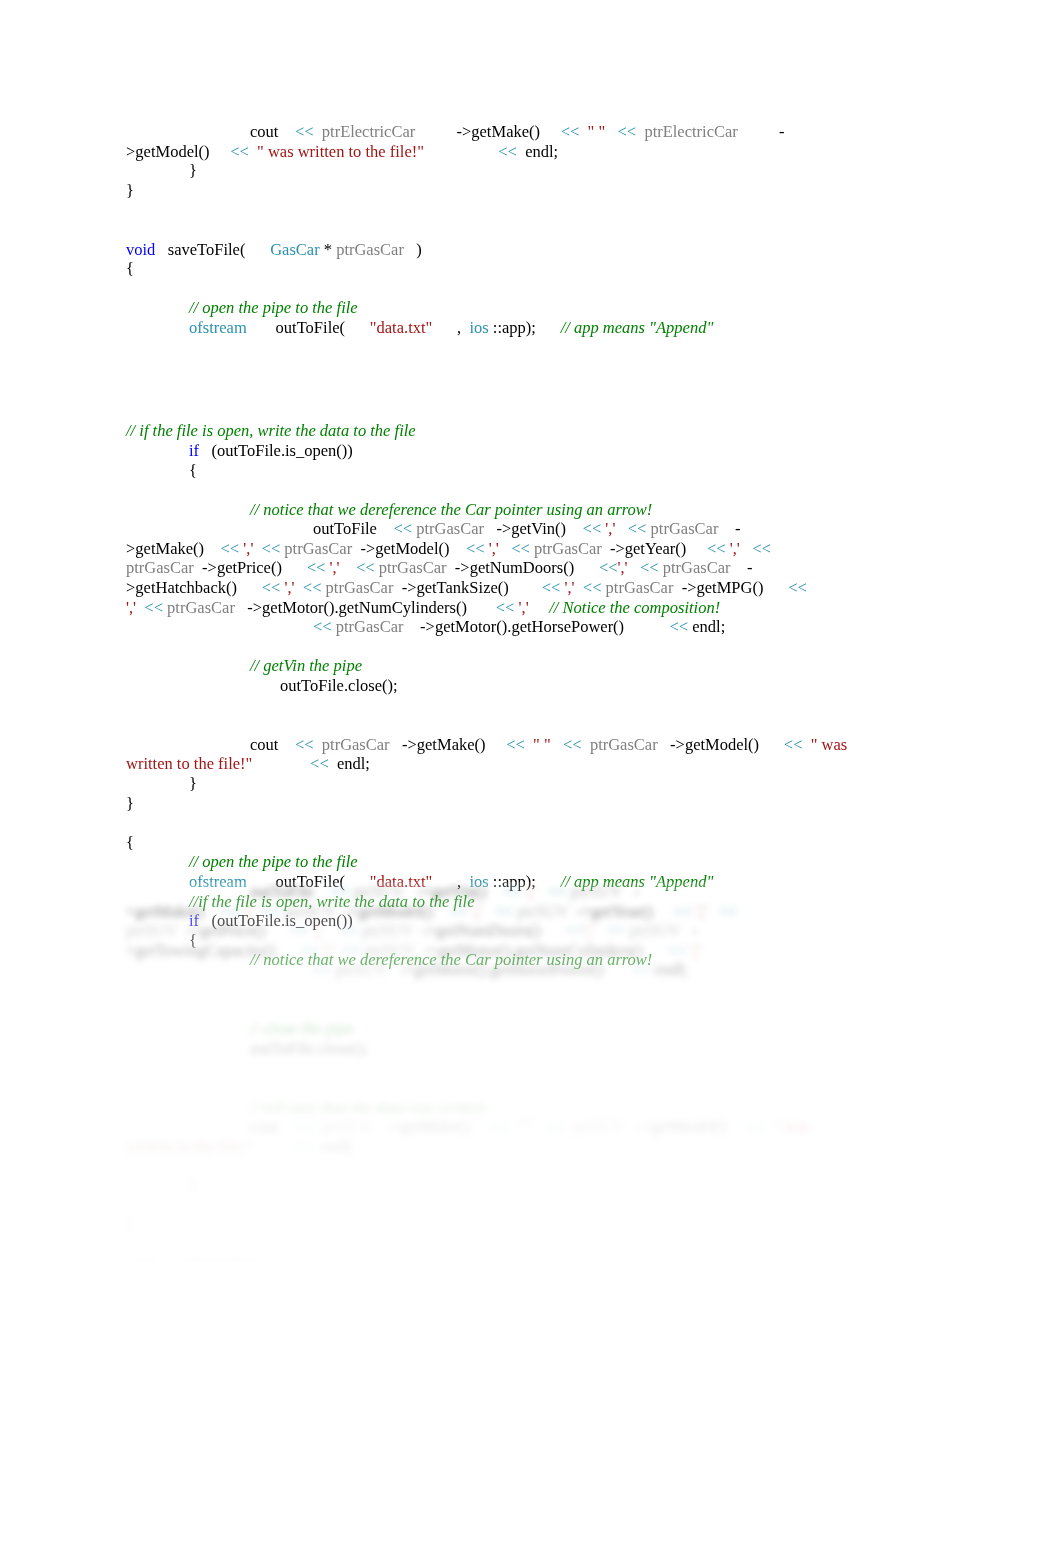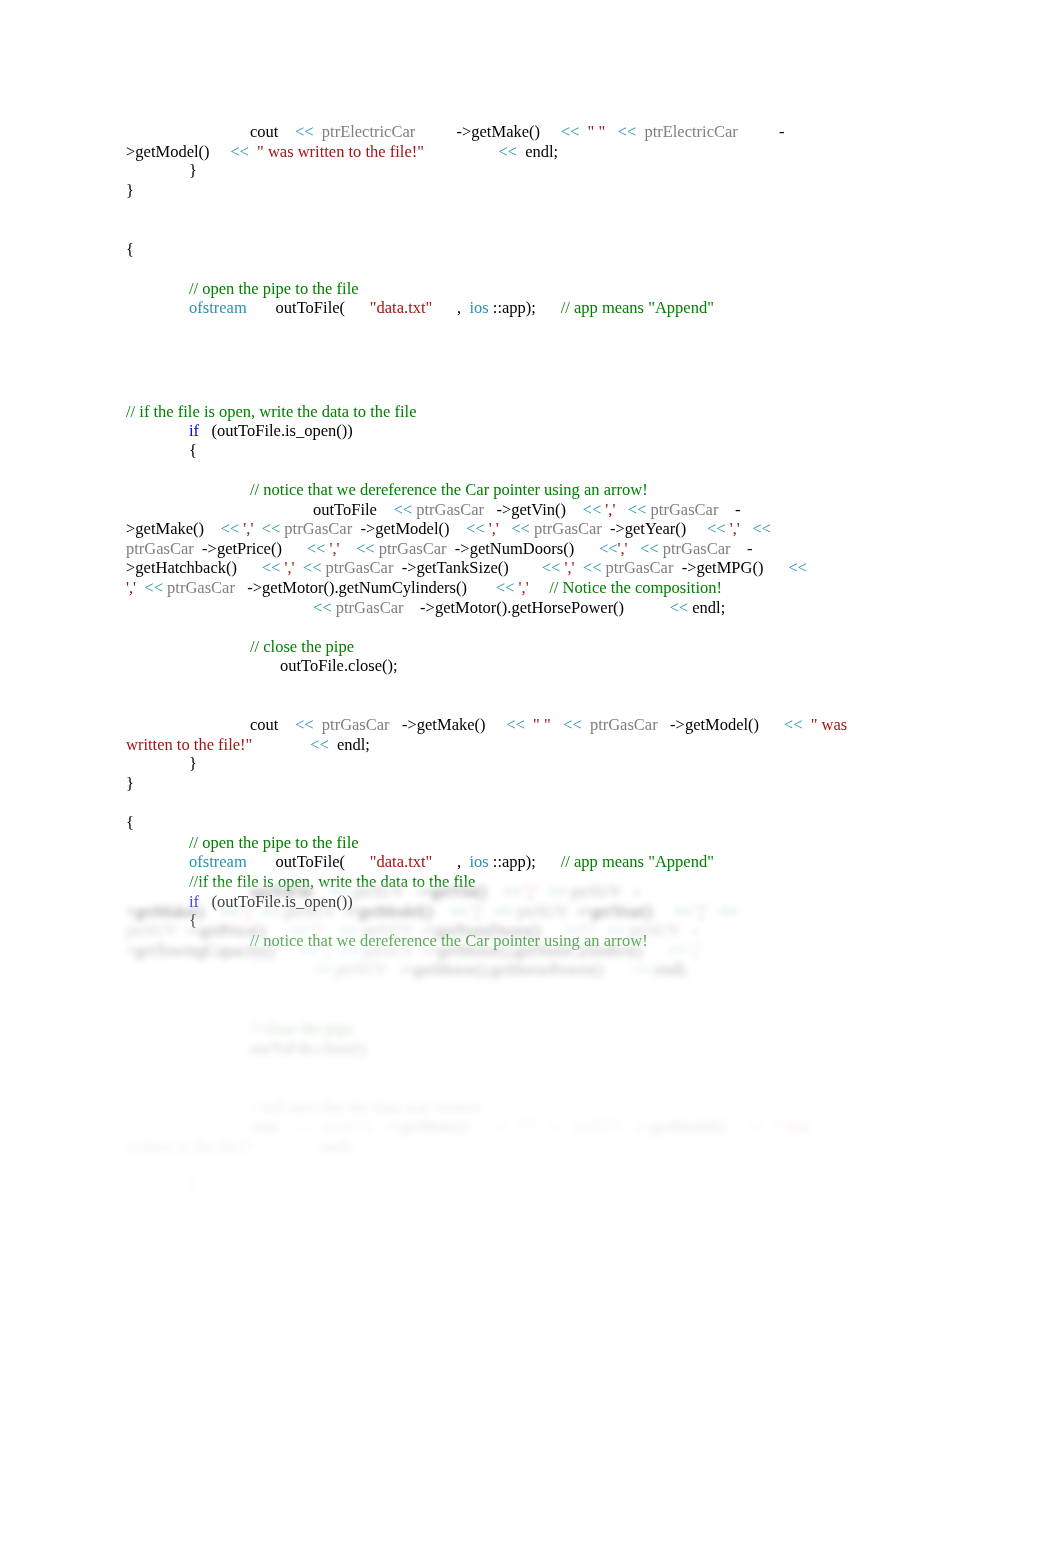--- a/index.html
+++ b/index.html
@@ -38,21 +38,21 @@
     min-height: 19.6px;
   }
   .line.blank {
     height: 19.6px;
   }
   
   .kw       { color: #0000ff; }
   .type     { color: #2b91af; }
   .ident    { color: #808080; }
   .str      { color: #a31515; }
-  .cmt      { color: #008000; }
+  .cmt      { color: #008000; font-style: italic; }
   .op       { color: #2b91af; }
   .plain    { color: #000000; }
 
   
   .fade-zone {
     position: absolute;
     left: 0;
     width: 1062px;
     overflow: hidden;
   }
@@ -88,20 +88,21 @@
     <div class="line" style="padding-left:250px;"><span class="plain">cout</span><span class="plain">    </span><span class="op">&lt;&lt;</span><span class="plain">  </span><span class="ident">ptrElectricCar</span><span class="plain">          </span><span class="plain">-&gt;getMake()</span><span class="plain">     </span><span class="op">&lt;&lt;</span><span class="plain">  </span><span class="str">" "</span><span class="plain">   </span><span class="op">&lt;&lt;</span><span class="plain">  </span><span class="ident">ptrElectricCar</span><span class="plain">          </span><span class="plain">-</span></div>
 
     <div class="line" style="padding-left:126px;"><span class="plain">&gt;getModel()</span><span class="plain">     </span><span class="op">&lt;&lt;</span><span class="plain">  </span><span class="str">" was written to the file!"</span><span class="plain">                  </span><span class="op">&lt;&lt;</span><span class="plain">  </span><span class="plain">endl;</span></div>
 
     <div class="line" style="padding-left:189px;"><span class="plain">}</span></div>
     <div class="line"><span class="plain">}</span></div>
 
     <div class="line blank"></div>
     <div class="line blank"></div>
 
+    <div class="line"><span class="kw">void</span><span class="plain">   </span><span class="plain">saveToFile(</span><span class="plain">      </span><span class="type">GasCar</span><span class="plain"> </span><span class="plain">*</span><span class="plain"> </span><span class="ident">ptrGasCar</span><span class="plain">   </span><span class="plain">)</span></div>
 
     <div class="line"><span class="plain">{</span></div>
 
     <div class="line blank"></div>
 
     <div class="line" style="padding-left:189px;"><span class="cmt">// open the pipe to the file</span></div>
 
     <div class="line" style="padding-left:189px;"><span class="type">ofstream</span><span class="plain">       </span><span class="plain">outToFile(</span><span class="plain">      </span><span class="str">"data.txt"</span><span class="plain">      </span><span class="plain">,</span><span class="plain">  </span><span class="type">ios</span><span class="plain"> </span><span class="plain">::app);</span><span class="plain">      </span><span class="cmt">// app means "Append"</span></div>
 
     <div class="line blank"></div>
@@ -125,21 +126,21 @@
     <div class="line"><span class="ident">ptrGasCar</span><span class="plain">  </span><span class="plain">-&gt;getPrice()</span><span class="plain">      </span><span class="op">&lt;&lt;</span><span class="plain"> </span><span class="str">','</span><span class="plain">    </span><span class="op">&lt;&lt;</span><span class="plain"> </span><span class="ident">ptrGasCar</span><span class="plain">  </span><span class="plain">-&gt;getNumDoors()</span><span class="plain">      </span><span class="op">&lt;&lt;</span><span class="str">','</span><span class="plain">   </span><span class="op">&lt;&lt;</span><span class="plain"> </span><span class="ident">ptrGasCar</span><span class="plain">    </span><span class="plain">-</span></div>
 
     <div class="line"><span class="plain">&gt;getHatchback()</span><span class="plain">      </span><span class="op">&lt;&lt;</span><span class="plain"> </span><span class="str">','</span><span class="plain">  </span><span class="op">&lt;&lt;</span><span class="plain"> </span><span class="ident">ptrGasCar</span><span class="plain">  </span><span class="plain">-&gt;getTankSize()</span><span class="plain">        </span><span class="op">&lt;&lt;</span><span class="plain"> </span><span class="str">','</span><span class="plain">  </span><span class="op">&lt;&lt;</span><span class="plain"> </span><span class="ident">ptrGasCar</span><span class="plain">  </span><span class="plain">-&gt;getMPG()</span><span class="plain">      </span><span class="op">&lt;&lt;</span></div>
 
     <div class="line"><span class="str">','</span><span class="plain">  </span><span class="op">&lt;&lt;</span><span class="plain"> </span><span class="ident">ptrGasCar</span><span class="plain">   </span><span class="plain">-&gt;getMotor().getNumCylinders()</span><span class="plain">       </span><span class="op">&lt;&lt;</span><span class="plain"> </span><span class="str">','</span><span class="plain">     </span><span class="cmt">// Notice the composition!</span></div>
 
     <div class="line" style="padding-left:313px;"><span class="op">&lt;&lt;</span><span class="plain"> </span><span class="ident">ptrGasCar</span><span class="plain">    </span><span class="plain">-&gt;getMotor().getHorsePower()</span><span class="plain">           </span><span class="op">&lt;&lt;</span><span class="plain"> </span><span class="plain">endl;</span></div>
 
     <div class="line blank"></div>
 
-    <div class="line" style="padding-left:250px;"><span class="cmt">// close the pipe</span></div>
+    <div class="line" style="padding-left:250px;"><span class="cmt">// getVin the pipe</span></div>
 
     <div class="line" style="padding-left:250px;margin-left:30px;"><span class="plain">outToFile.close();</span></div>
 
     <div class="line blank"></div>
     <div class="line blank"></div>
 
 
     <div class="line" style="padding-left:250px;"><span class="plain">cout</span><span class="plain">    </span><span class="op">&lt;&lt;</span><span class="plain">  </span><span class="ident">ptrGasCar</span><span class="plain">   </span><span class="plain">-&gt;getMake()</span><span class="plain">     </span><span class="op">&lt;&lt;</span><span class="plain">  </span><span class="str">" "</span><span class="plain">   </span><span class="op">&lt;&lt;</span><span class="plain">  </span><span class="ident">ptrGasCar</span><span class="plain">   </span><span class="plain">-&gt;getModel()</span><span class="plain">      </span><span class="op">&lt;&lt;</span><span class="plain">  </span><span class="str">" was</span></div>
 
     <div class="line"><span class="str">written to the file!"</span><span class="plain">              </span><span class="op">&lt;&lt;</span><span class="plain">  </span><span class="plain">endl;</span></div>

